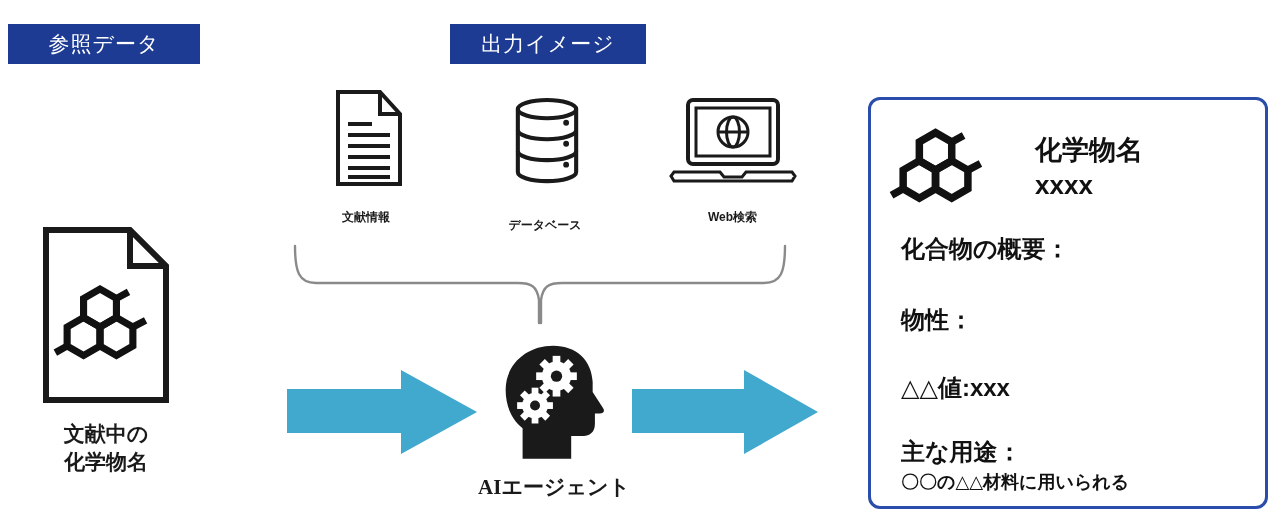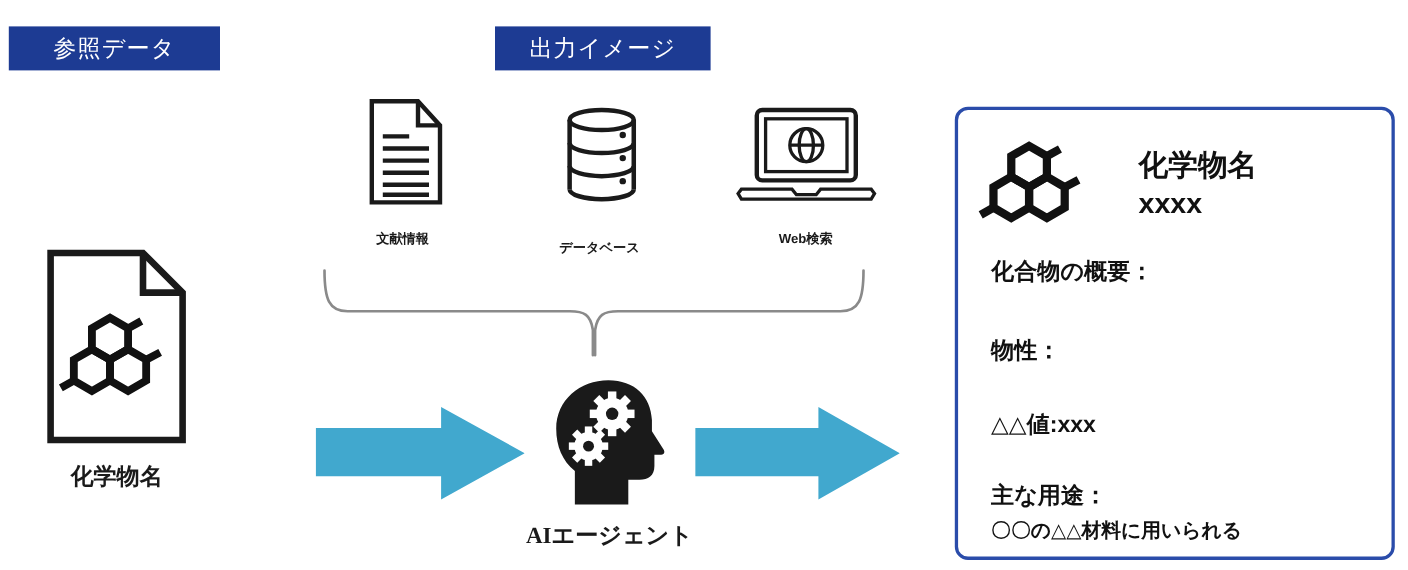--- a/index.html
+++ b/index.html
@@ -28,21 +28,21 @@
   .icon-abs { position:absolute; }
 
   .arrow-svg { position:absolute; }
 
   .output-box {
     position:absolute; left:868px; top:97px; width:400px; height:412px;
     border:3px solid #2a4caa; border-radius:12px; background:#fff;
   }
   .ob-abs { position:absolute; color:#111; font-weight:700; white-space:nowrap; }
   .ob-title { font-size:27px; }
-  .ob-line  { font-size:21px; }
+  .ob-line  { font-size:24px; }
 </style>
 </head>
 <body>
 
 <div class="canvas">
 
   <div class="badge badge-input">
     <span>参照データ</span>
   </div>
   <div class="badge badge-ref">
@@ -53,20 +53,21 @@
     <path d="M8 6 H92 L128 42 V176 H8 Z" fill="#fff" stroke="#1a1a1a" stroke-width="6"></path>
     <path d="M92 6 V42 H128" fill="none" stroke="#1a1a1a" stroke-width="6"></path>
     <g transform="translate(62,103) scale(0.95)" stroke="#111" stroke-width="7.5" fill="none">
       <path d="M0 0 L17.3 -10 L17.3 -30 L0 -40 L-17.3 -30 L-17.3 -10 Z"></path>
       <path d="M0 0 L0 20 L-17.3 30 L-34.6 20 L-34.6 0 L-17.3 -10 Z"></path>
       <path d="M0 0 L17.3 -10 L34.6 0 L34.6 20 L17.3 30 L0 20 Z"></path>
       <path d="M17.3 -30 L30 -37 M34.6 0 L48 -7 M-34.6 20 L-47 27"></path>
     </g>
   </svg>
   <div class="caption" style="left:20px; top:420px; width:172px; font-size:21px; line-height:28px;">
+    <div>文献中の</div>
     <div>化学物名</div>
   </div>
 
   <svg class="icon-abs" style="left:326px; top:88px;" width="82" height="100" viewBox="0 0 82 100">
     <path d="M12 4 H54 L74 26 V96 H12 Z" fill="#fff" stroke="#1a1a1a" stroke-width="4"></path>
     <path d="M54 4 V26 H74" fill="none" stroke="#1a1a1a" stroke-width="4"></path>
     <g stroke="#1a1a1a" stroke-width="4">
       <path d="M22 36 H46"></path>
       <path d="M22 47 H64"></path>
       <path d="M22 58 H64"></path>

